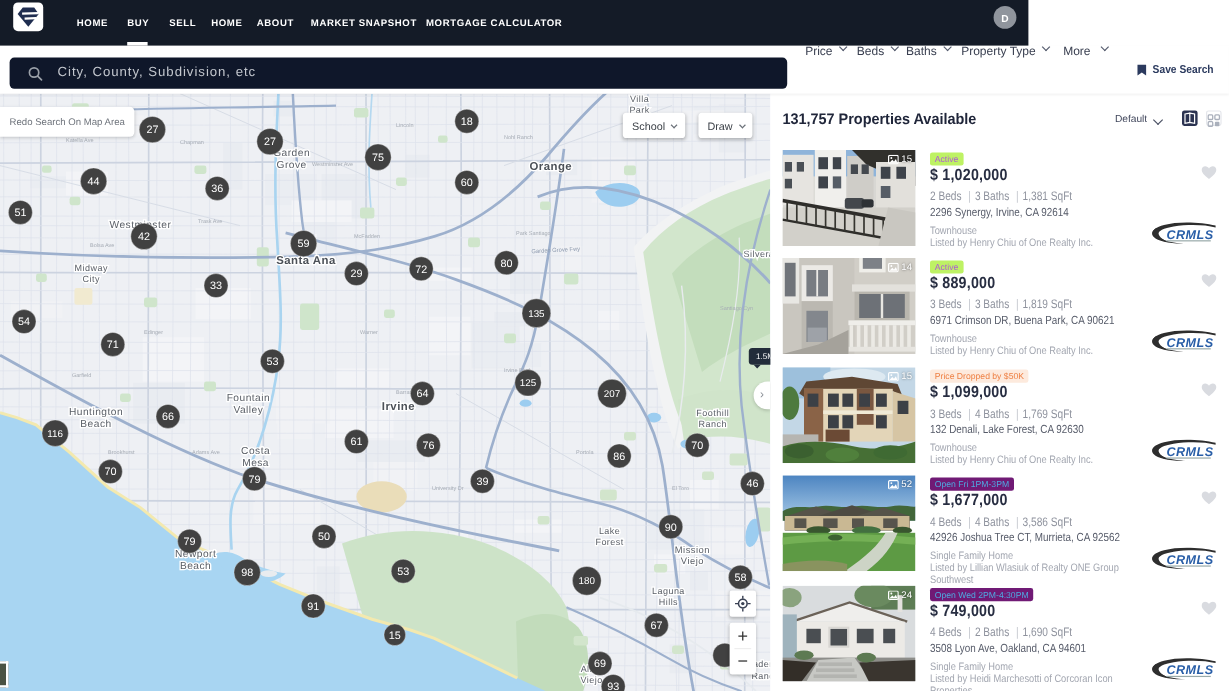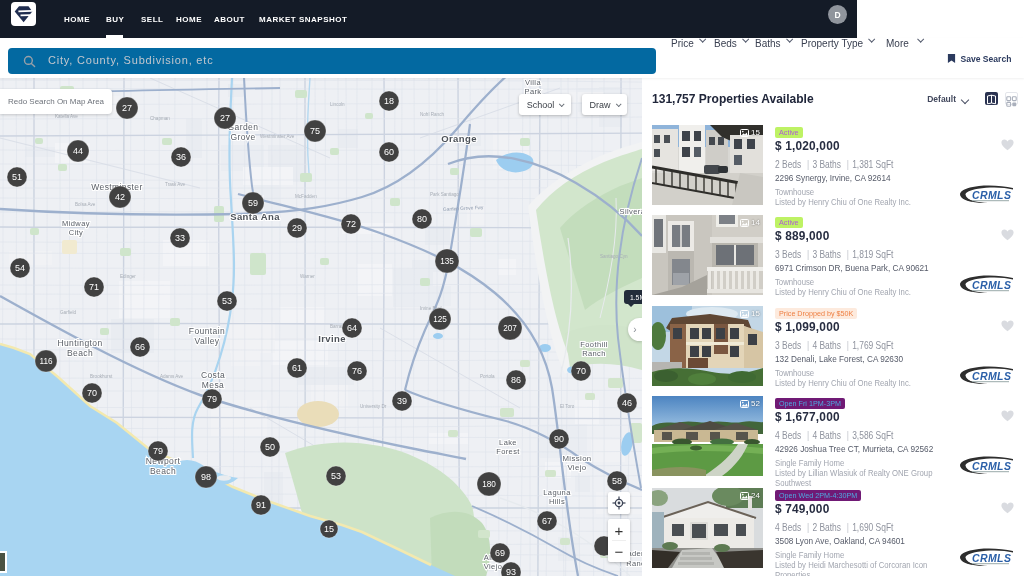--- a/index.html
+++ b/index.html
@@ -1,21 +1,21 @@
 <!DOCTYPE html>
 <html><head><meta charset="utf-8"><style>
 *{margin:0;padding:0;box-sizing:border-box}
 html,body{width:1024px;height:576px;overflow:hidden;font-family:"Liberation Sans",sans-serif;background:#fff}
 .nav{position:absolute;left:0;top:0;width:857px;height:38px;background:#141b27;z-index:30}
 .logo{position:absolute;left:11px;top:2px;width:25px;height:24px;background:#fff;border-radius:4px}
 .nav a{position:absolute;top:0;height:38px;display:flex;align-items:center;color:#fff;font-size:8px;font-weight:bold;letter-spacing:0.5px;text-decoration:none}
 .nv-buy:after{content:"";position:absolute;left:0;bottom:0;width:17px;height:3px;background:#fff}
 .avatar{position:absolute;right:10px;top:5px;width:19px;height:19px;border-radius:50%;background:#90959d;color:#fff;font-size:8.5px;font-weight:bold;display:flex;align-items:center;justify-content:center}
 .srow{position:absolute;left:0;top:38px;width:1024px;height:40px;background:#fff;z-index:25;box-shadow:0 1px 2px rgba(0,0,0,0.06)}
-.sinput{position:absolute;left:8px;top:10px;width:648px;height:26px;background:#0369a1;border-radius:4px}
+.sinput{position:absolute;left:8px;top:10px;width:648px;height:26px;background:#0f172a;border-radius:4px}
 .sinput .ph{position:absolute;left:40px;top:6px;font-size:11px;letter-spacing:0.8px;color:#c3c7ce}
 .fi{position:absolute;top:0;height:40px;display:flex;align-items:flex-start;font-size:10px;color:#3a4051}
 .chev{display:inline-block;width:4.5px;height:4.5px;border-right:1.2px solid #555c6e;border-bottom:1.2px solid #555c6e;transform:rotate(45deg) translateY(-2px);margin-left:5px}
 .save{position:absolute;left:947px;top:0;height:40px;display:flex;align-items:center;font-size:9.5px;color:#2b3a5e;font-weight:bold;transform:scaleX(0.9);transform-origin:left center}
 .mapwrap{position:absolute;left:0;top:78px;width:642px;height:498px;overflow:hidden;background:#eef0f4}
 .panel{position:absolute;left:642px;top:78px;width:426px;height:498px;background:#fff;overflow:hidden}
 .redo{position:absolute;left:0;top:11px;width:112px;height:25px;background:#fff;border-radius:0 4px 4px 0;box-shadow:0 1px 3px rgba(0,0,0,0.18);font-size:8px;color:#6e737b;display:flex;align-items:center;justify-content:center;z-index:5}
 .mbtn{position:absolute;background:#fff;border-radius:3px;box-shadow:0 1px 3px rgba(0,0,0,0.25);display:flex;align-items:center;justify-content:center;font-size:9px;color:#3c4148;z-index:5}
 .school{left:519px;top:16px;width:52px;height:21px}
 .draw{left:582px;top:16px;width:45px;height:21px}
@@ -23,21 +23,21 @@
 .pricetag{position:absolute;left:624px;top:212px;width:27px;height:14px;background:#222c3a;border-radius:3px;color:#fff;font-size:6.8px;display:flex;align-items:center;justify-content:center;z-index:5}
 .pricetag:after{content:"";position:absolute;left:4px;bottom:-3px;border-left:3px solid transparent;border-right:3px solid transparent;border-top:3px solid #222c3a}
 .sidetab{position:absolute;left:628px;top:240px;width:14px;height:23px;background:#fff;border-radius:12px 0 0 12px;box-shadow:0 1px 3px rgba(0,0,0,0.2);display:flex;align-items:center;justify-content:center;color:#8a8f96;font-size:10px;z-index:5}
 .locate{left:608px;top:414px;width:22px;height:22px;border-radius:2px}
 .zoomer{position:absolute;left:608px;top:441px;width:22px;height:43px;background:#fff;border-radius:2px;box-shadow:0 1px 3px rgba(0,0,0,0.25);z-index:5}
 .zoomer .zp{position:absolute;left:0;top:1px;width:22px;height:20px;color:#333;font-size:15px;display:flex;align-items:center;justify-content:center}
 .zoomer .zm{position:absolute;left:0;bottom:1px;width:22px;height:20px;color:#333;font-size:15px;display:flex;align-items:center;justify-content:center}
 .satthumb{position:absolute;left:0px;top:473px;width:7px;height:22px;background:#4a5243;border:2px solid #fff;border-left:none;z-index:5}
 .phead{position:absolute;left:10px;top:10px;width:362px;height:24px}
 .ptitle{position:absolute;left:0;top:3px;font-size:12.8px;font-weight:bold;color:#20263a;transform:scaleX(0.94);transform-origin:left top;white-space:nowrap}
-.pdefault{position:absolute;right:58px;top:6px;font-size:8.5px;color:#41475c;font-weight:bold}
+.pdefault{position:absolute;right:58px;top:6px;font-size:8.5px;color:#41475c;font-weight:normal}
 .pdchev{position:absolute;right:46px;top:9px;width:6px;height:6px;border-right:1.3px solid #4a5064;border-bottom:1.3px solid #4a5064;transform:rotate(45deg)}
 .vmap{position:absolute;right:16px;top:4px;width:13px;height:13px;background:#2b3351;border-radius:2px}
 .vgrid{position:absolute;right:-4px;top:4px;width:13px;height:13px;background:#fff;border:1px solid #e4e6eb;border-radius:2px}
 .card{position:absolute;left:10px;width:362px;height:80px}
 .cimg{position:absolute;left:0px;top:0;width:111px;height:80px;overflow:hidden}
 .cbadge{position:absolute;right:3px;top:3px;display:flex;align-items:center;color:#fff;font-size:8px;text-shadow:0 0 2px rgba(0,0,0,0.6)}
 .pill{position:absolute;left:123px;top:2px;height:11px;border-radius:2px;font-size:7.2px;display:flex;align-items:center;padding:0 4px}
 .pill.active{background:#bef264;color:#ae5bd4}
 .pill.drop{background:#fdeadd;color:#ee8044}
 .pill.open{background:#701a75;color:#4fa9e0}
@@ -55,20 +55,21 @@
         <path d="M8 4.2 L17.5 4.2 L21.3 9.6 L12.6 20.2 L3.7 9.6 Z" fill="#1f2d50"></path>
         <path d="M7.4 8.2 L21.3 8.2 L21.3 10.1 L7.4 10.1 Z" fill="#fff" transform="rotate(-2 14 9)"></path>
         <path d="M9.5 12.4 L19 12.4 L19 14.2 L9.5 14.2 Z" fill="#fff" transform="rotate(-2 14 13)"></path>
       </svg></div>
  <a style="left:64px">HOME</a>
     <a class="nv-buy" style="left:106px">BUY</a>
     <a style="left:141px">SELL</a>
     <a style="left:176px">HOME</a>
     <a style="left:214px">ABOUT</a>
     <a style="left:259px">MARKET SNAPSHOT</a>
+    <a style="left:355px">MORTGAGE CALCULATOR</a>
  <div class="avatar">D</div>
 </div>
 <div class="srow">
  <div class="sinput">
   <svg style="position:absolute;left:15px;top:7px" width="13" height="13" viewBox="0 0 13 13">
         <circle cx="5.4" cy="5.4" r="3.9" fill="none" stroke="#9aa0a8" stroke-width="1.4"></circle>
         <line x1="8.4" y1="8.4" x2="11.6" y2="11.6" stroke="#9aa0a8" stroke-width="1.4" stroke-linecap="round"></line>
       </svg>
   <span class="ph">City, County, Subdivision, etc</span>
  </div>

